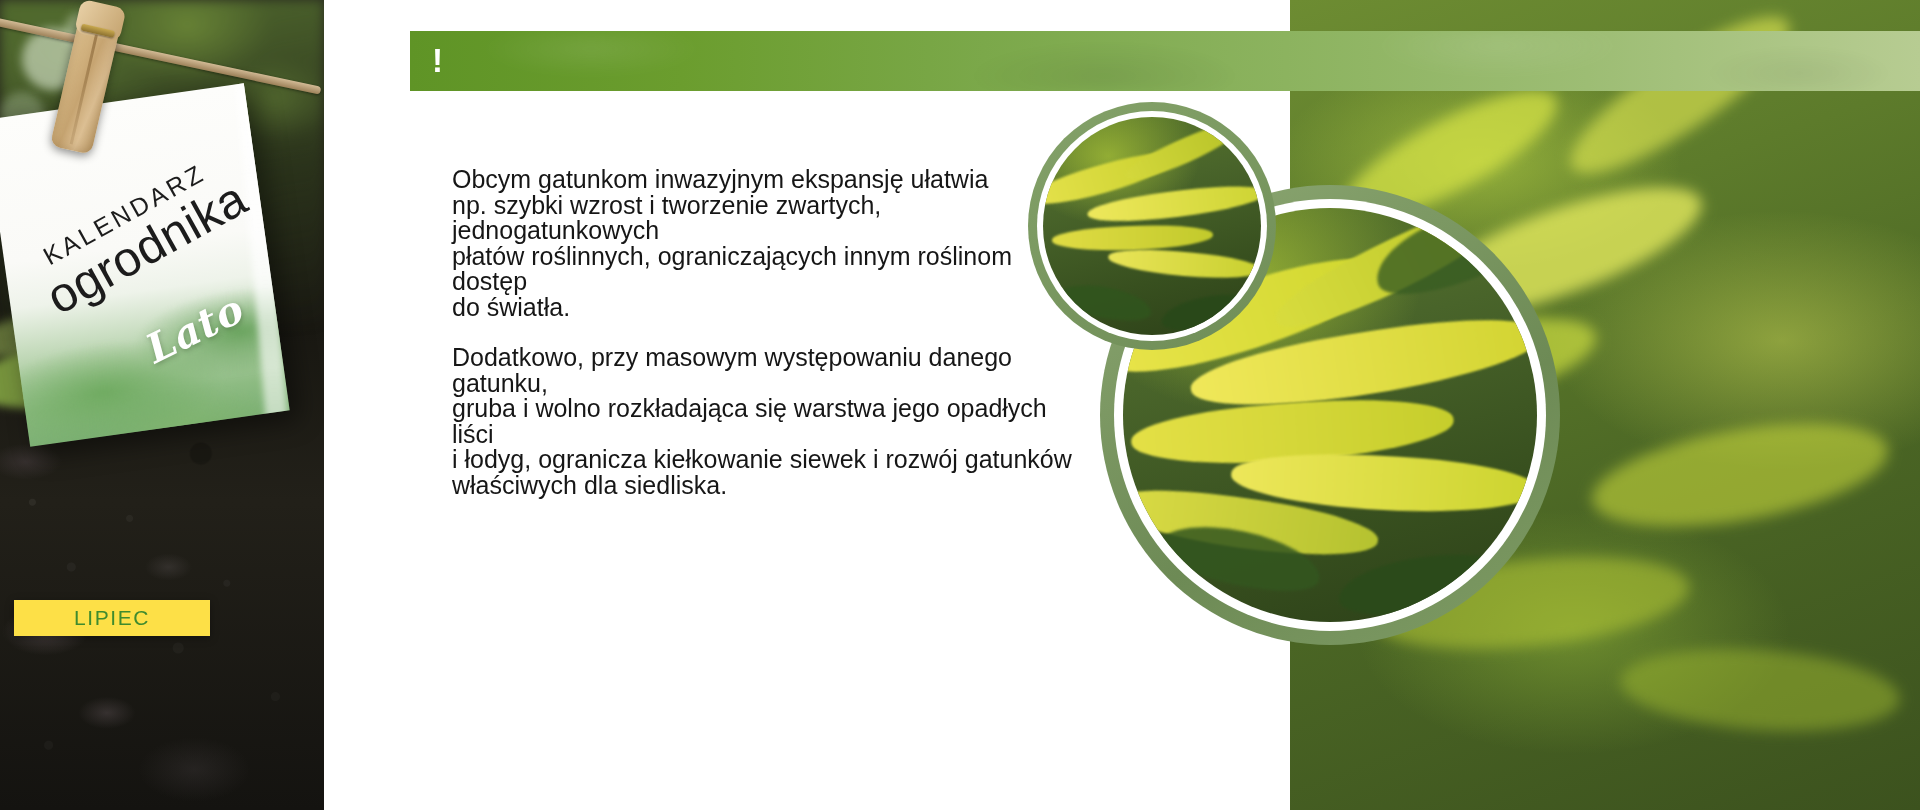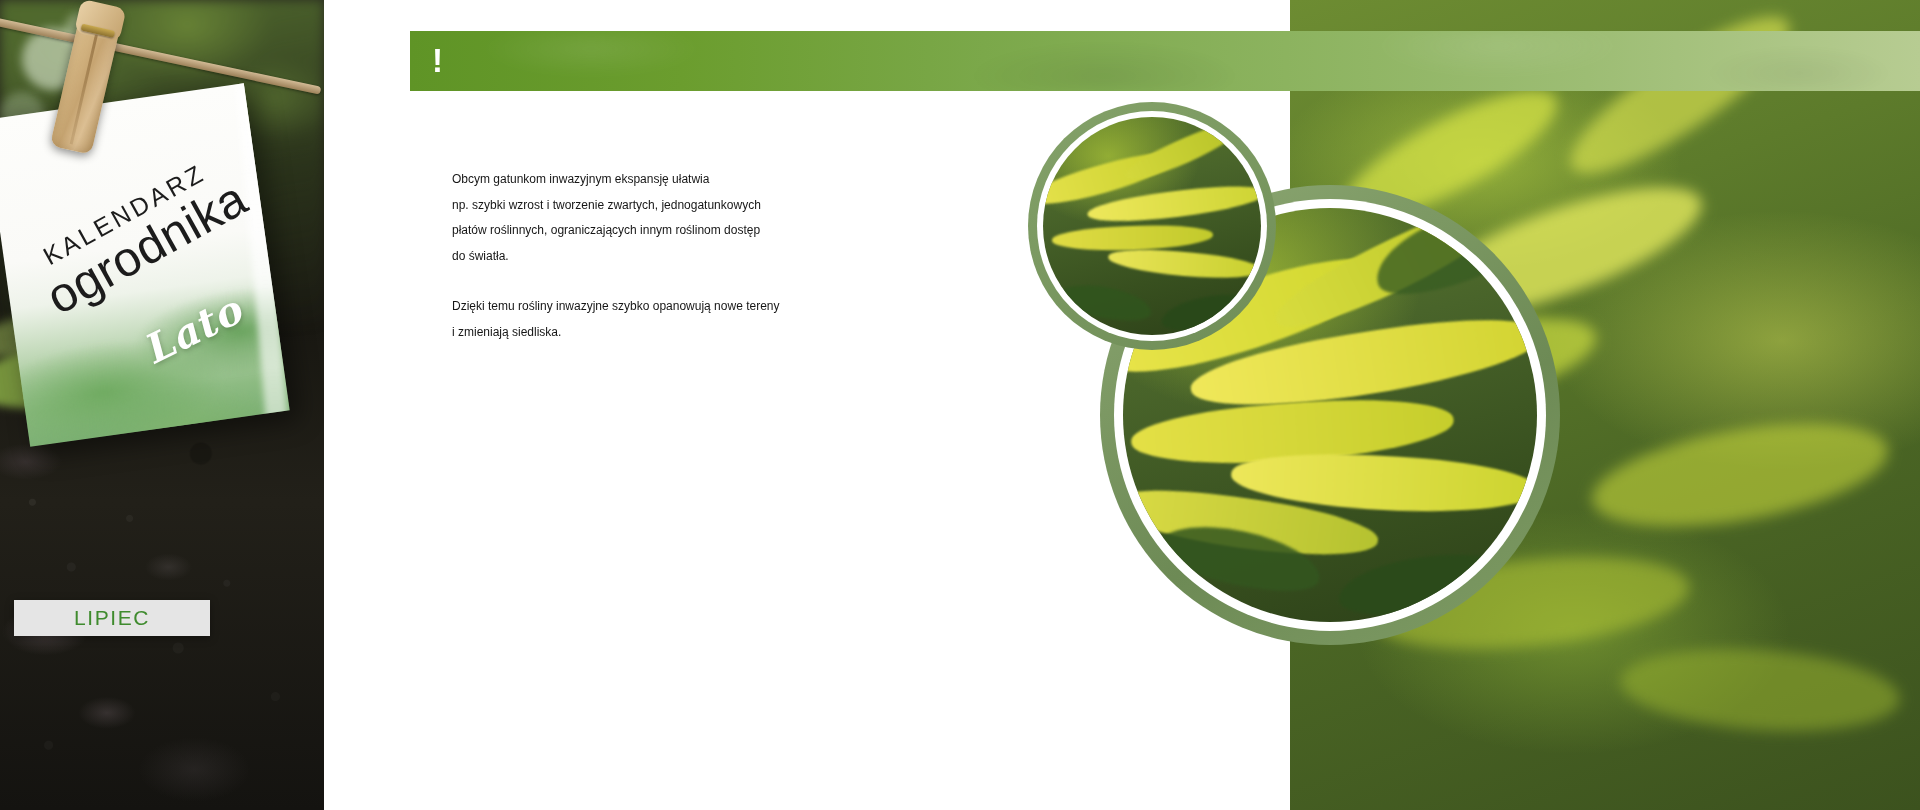--- a/index.html
+++ b/index.html
@@ -132,21 +132,21 @@
   }
   .card-edge{
     position:absolute;right:-6px;top:-8px;width:22px;height:348px;
     background:linear-gradient(180deg,rgba(255,255,255,.9),rgba(255,255,255,.55));
     filter:blur(3px);transform:rotate(3deg);
   }
 
   
   .month-pill{
     position:absolute;left:14px;top:600px;width:196px;height:36px;
-    background:#e5e5e5;display:flex;align-items:center;justify-content:center;
+    background:#fde047;display:flex;align-items:center;justify-content:center;
     box-shadow:0 2px 8px rgba(0,0,0,.35);
   }
   .month-pill span{
     color:#3f8b2e;font-size:21px;letter-spacing:1.6px;font-weight:400;
   }
 
   
   .banner{
     position:absolute;left:410px;top:31px;width:1510px;height:60px;
     background:linear-gradient(90deg,#5f9426 0%,#6b9d2e 18%,#7ba84a 38%,#8cb35f 58%,#9dbd74 78%,#b7cc92 100%);
@@ -166,21 +166,21 @@
     color:#ffffff;font-size:33px;font-weight:700;line-height:1;margin-right:11px;
     transform:translateY(-1px);
   }
   .banner-title{
     color:#ffffff;font-size:31px;font-weight:400;letter-spacing:.6px;line-height:1;
   }
 
   
   .body-copy{
     position:absolute;left:452px;top:167px;width:640px;
-    color:#161616;font-size:12px;line-height:25.5px;font-weight:400;
+    color:#161616;font-size:25px;line-height:25.5px;font-weight:400;
   }
   .body-copy p{margin:0 0 25px 0;white-space:pre-line;}
   .body-copy p:last-child{margin-bottom:0;}
 
   
   .circle-small{
     position:absolute;left:1028px;top:102px;width:248px;height:248px;border-radius:50%;
     background:linear-gradient(150deg,#84a269,#6f8d57);
     padding:9px;box-sizing:border-box;
   }
@@ -269,22 +269,24 @@
     <div class="banner-inner">
       <span class="bang">!</span>
     </div>
   </div>
 
   <div class="body-copy">
     <p>Obcym gatunkom inwazyjnym ekspansję ułatwia
 np. szybki wzrost  i tworzenie zwartych, jednogatunkowych
 płatów roślinnych, ograniczających innym roślinom dostęp
 do światła.</p>
-    <p>Dzięki temu rośliny inwazyjne szybko opanowują nowe tereny
-i zmieniają siedliska.</p>
+    <p>Dodatkowo, przy masowym występowaniu danego gatunku,
+gruba i wolno rozkładająca się warstwa jego opadłych liści
+i łodyg, ogranicza kiełkowanie siewek i rozwój gatunków
+właściwych dla siedliska.</p>
   </div>
 
   <div class="circle-large">
     <div class="circle-large-inner">
       <div class="photo">
         <div class="goldenrod" style="left:-6%;top:18%;width:72%;height:16%;background:linear-gradient(90deg,#e9e44a,#cfd72e);transform:rotate(-18deg);"></div>
         <div class="goldenrod" style="left:16%;top:30%;width:86%;height:15%;background:linear-gradient(90deg,#f0e85a,#d2d431);transform:rotate(-9deg);"></div>
         <div class="goldenrod" style="left:2%;top:47%;width:78%;height:14%;background:linear-gradient(90deg,#e4e046,#c6ce2c);transform:rotate(-4deg);"></div>
         <div class="goldenrod" style="left:26%;top:60%;width:74%;height:13%;background:linear-gradient(90deg,#edE75a,#ccd42f);transform:rotate(3deg);"></div>
         <div class="goldenrod" style="left:34%;top:8%;width:62%;height:12%;background:linear-gradient(90deg,#d8dc3e,#b9c628);transform:rotate(-26deg);"></div>

